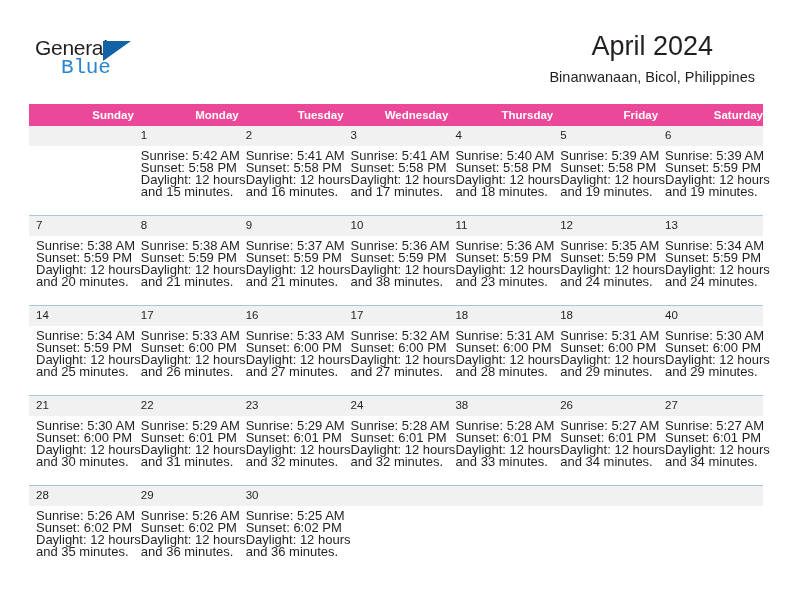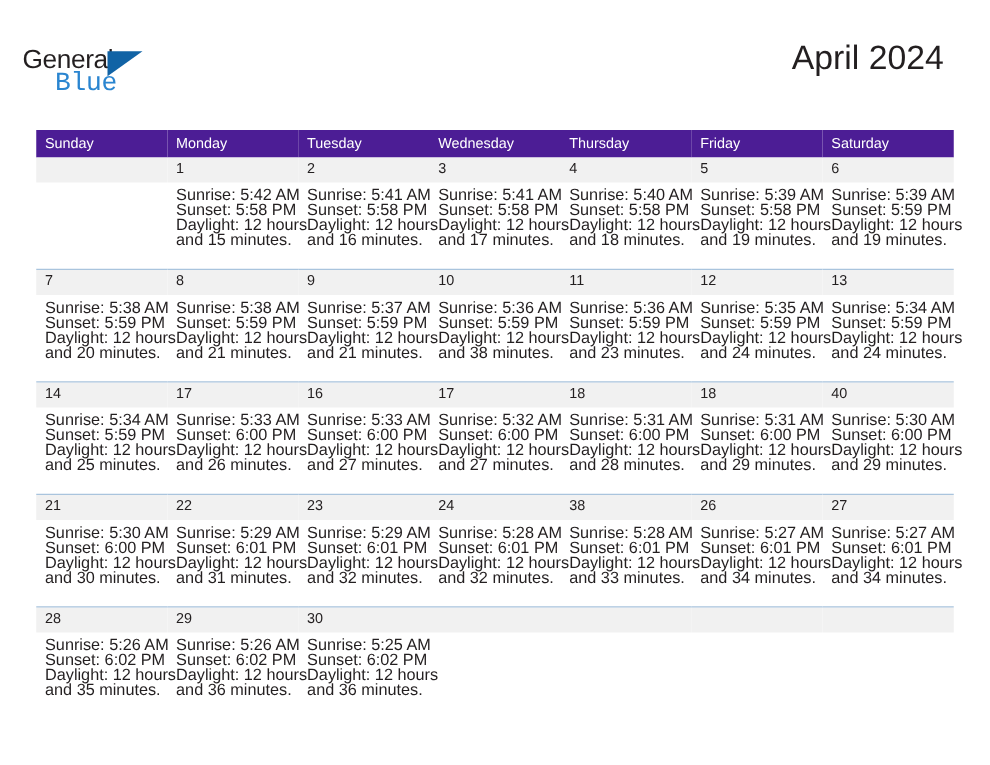--- a/index.html
+++ b/index.html
@@ -24,21 +24,21 @@
   
   .top {
     position: absolute;
     left: 0;
     top: 0;
     width: 792px;
     height: 104px;
   }
   .logo {
     position: absolute;
-    left: 18px;
+    left: 35px;
     top: 36px;
     width: 200px;
     height: 50px;
   }
   .logo-general {
     position: absolute;
     left: 0;
     top: 0;
     font-size: 21px;
     letter-spacing: -0.3px;
@@ -87,25 +87,25 @@
   
   .calendar {
     position: absolute;
     left: 29px;
     top: 104px;
     width: 734px;
     border-collapse: collapse;
     table-layout: fixed;
   }
   .calendar th {
-    background: #4c1d95;
+    background: #ec4899;
     color: #ffffff;
     font-size: 11.5px;
-    font-weight: normal;
-    text-align: left;
+    font-weight: bold;
+    text-align: right;
     padding: 5px 0 5px 7px;
     height: 11px;
     border: none;
   }
   .calendar td {
     vertical-align: top;
     padding: 0;
     border: none;
     border-top: 1px solid #a9c4dd;
     width: 104.85px;
@@ -149,20 +149,21 @@
   <div class="top">
 
     <div class="logo">
       <span class="logo-general">General</span>
       <span class="logo-tri"></span>
       <span class="logo-blue">Blue</span>
     </div>
 
     <div class="title-block">
       <div class="cal-title">April 2024</div>
+      <div class="cal-subtitle">Binanwanaan, Bicol, Philippines</div>
     </div>
 
   </div>
 
   <table class="calendar">
     <thead>
       <tr>
         <th>Sunday</th>
         <th>Monday</th>
         <th>Tuesday</th>

